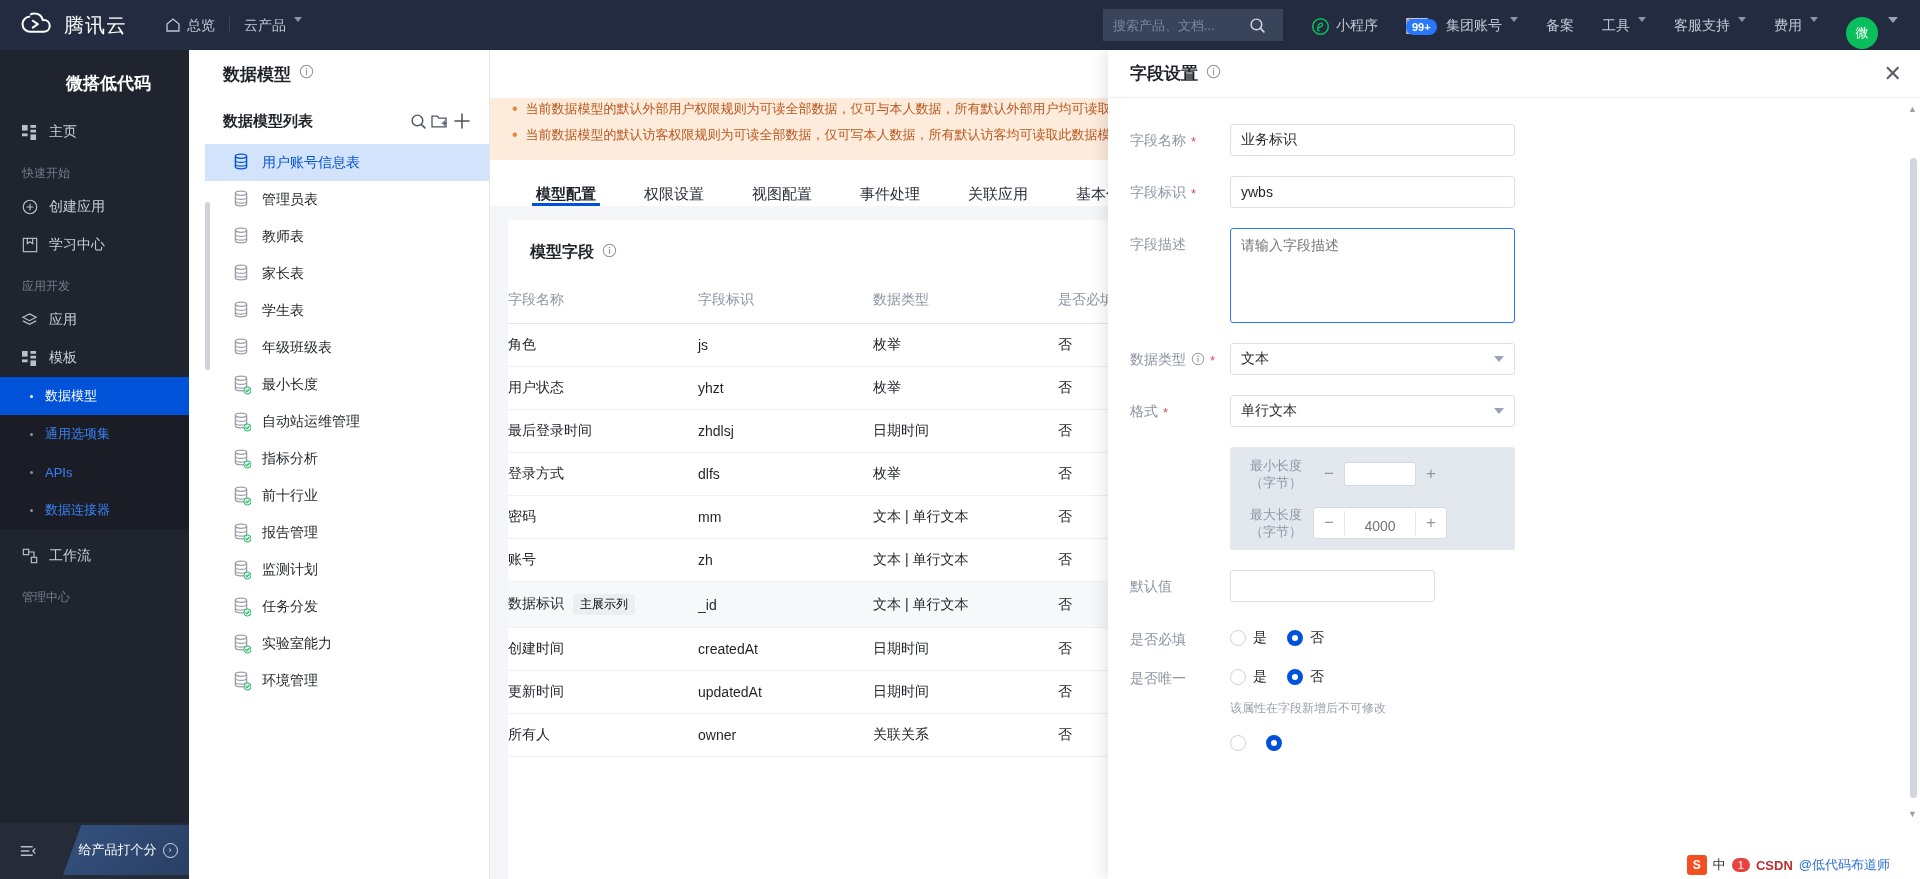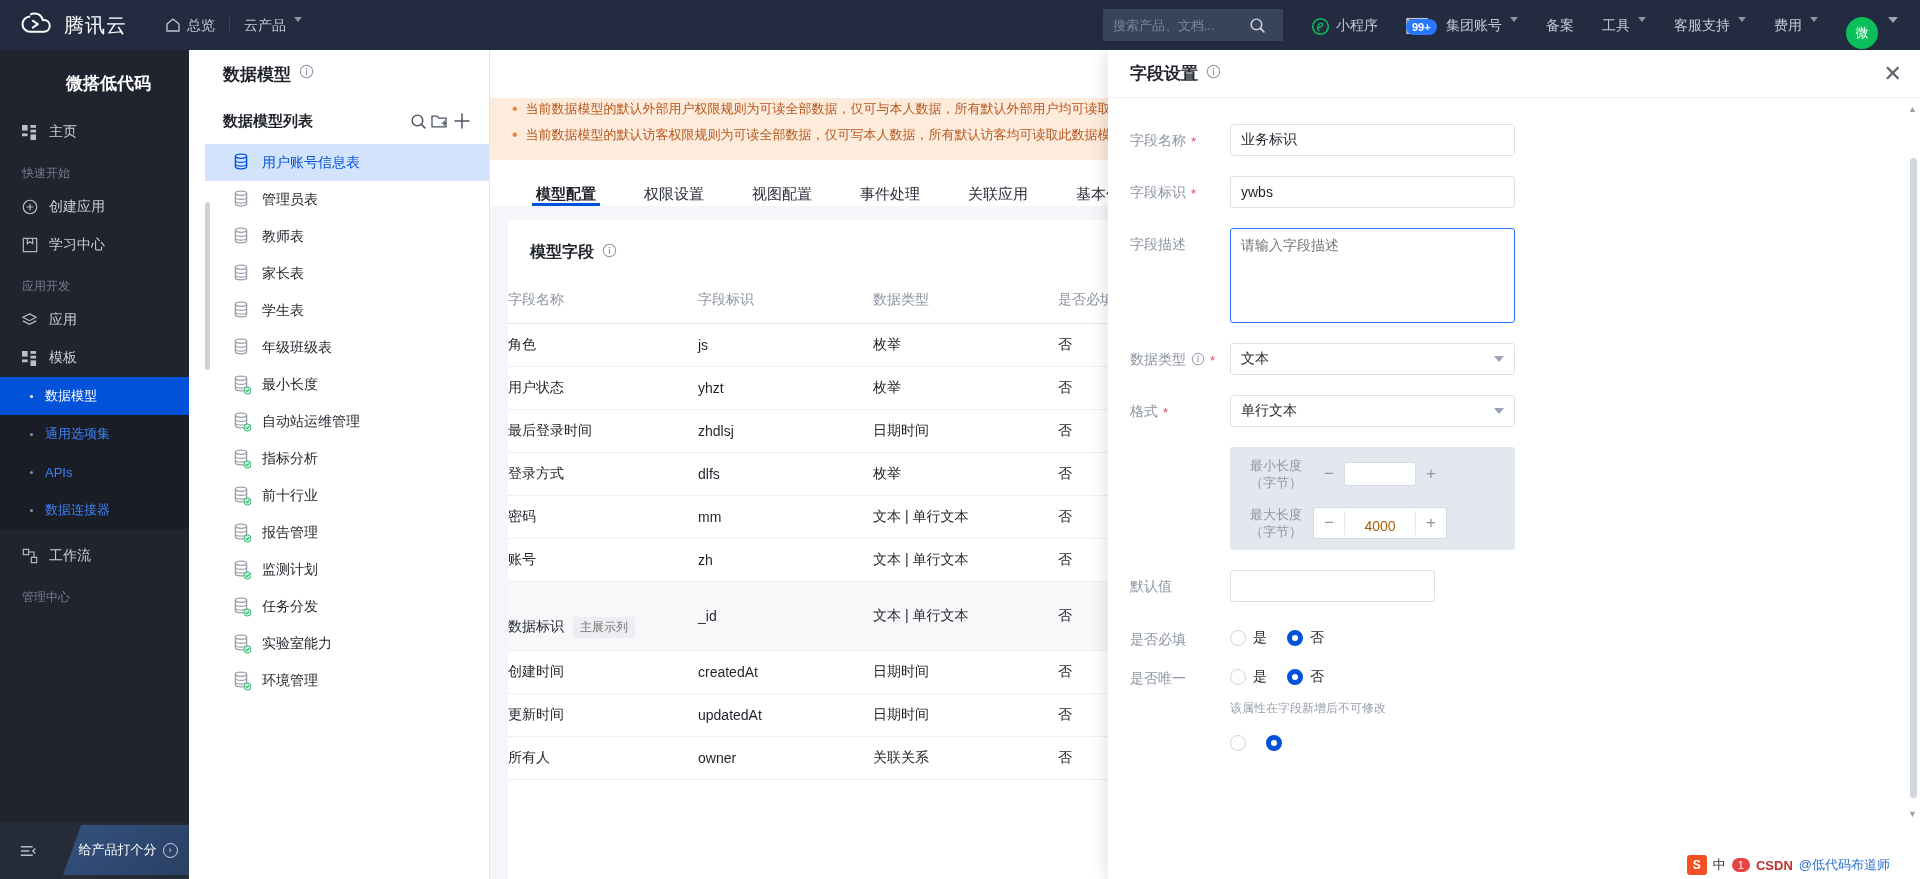--- a/index.html
+++ b/index.html
@@ -146,22 +146,22 @@
   table.fields td {
     font-size: 14px; color: #1f2329; padding: 12px 0;
     border-bottom: 1px solid #eef0f3; height: 39px;
   }
   table.fields tr.shaded td { background: #f7f8fa; }
   th.c1, td.c1 { padding-left: 22px; width: 190px; }
   th.c2, td.c2 { width: 175px; }
   th.c3, td.c3 { width: 185px; }
   th.c4, td.c4 { width: 120px; }
   .tagbox {
-    display: inline-block; background: #eceef1; color: #737373; font-size: 12px;
-    padding: 2px 7px; margin-left: 9px; border-radius: 2px; margin-top: 23px;
+    display: inline-block; background: #eceef1; color: #000000; font-size: 12px;
+    padding: 2px 7px; margin-left: 9px; border-radius: 2px;
   }
 
   
   .drawer {
     position: absolute; top: 50px; right: 0; width: 812px; height: 829px;
     background: #fff; box-shadow: -4px 0 14px rgba(0,0,0,.10); z-index: 40;
   }
   .dr-head {
     height: 48px; display: flex; align-items: center; padding: 0 18px 0 22px;
     border-bottom: 1px solid #eceef1;
@@ -197,21 +197,21 @@
   }
   .lenrow { display: flex; align-items: center; gap: 0; }
   .lenlabel { width: 74px; font-size: 13px; color: #8d94a3; text-align: center; line-height: 17px; flex:none; }
   .stepper { display: flex; align-items: center; border: 1px solid #d5d9e0; border-radius: 3px; background:#fff; height: 32px; }
   .stepper.ghost { background: transparent; border-color: transparent; }
   .stepper .btn {
     width: 30px; height: 30px; display: flex; align-items: center; justify-content: center;
     font-size: 17px; color: #8d94a3; cursor: pointer; user-select: none;
   }
   .stepper .val {
-    width: 72px; text-align: center; font-size: 14px; color: #a16207;
+    width: 72px; text-align: center; font-size: 14px; color: #737373;
     border-left: 1px solid #e5e7eb; border-right: 1px solid #e5e7eb; height: 24px; line-height: 30px;
   }
   .stepper.ghost .val { background: #fff; border: 1px solid #d5d9e0; border-radius: 2px; }
   .radios { display: flex; align-items: center; gap: 20px; padding-top: 7px; }
   .radio { display: flex; align-items: center; gap: 7px; cursor: pointer; font-size: 14px; color: #1f2329; }
   .rdot { width: 16px; height: 16px; border-radius: 50%; border: 1px solid #cfd3dc; background: #fff; flex: none; }
   .rdot.on { border: 5px solid #0052d9; background: #fff; }
   .hint { font-size: 12px; color: #9aa0ab; padding-left: 122px; margin-top: -12px; margin-bottom: 18px; }
 
   

